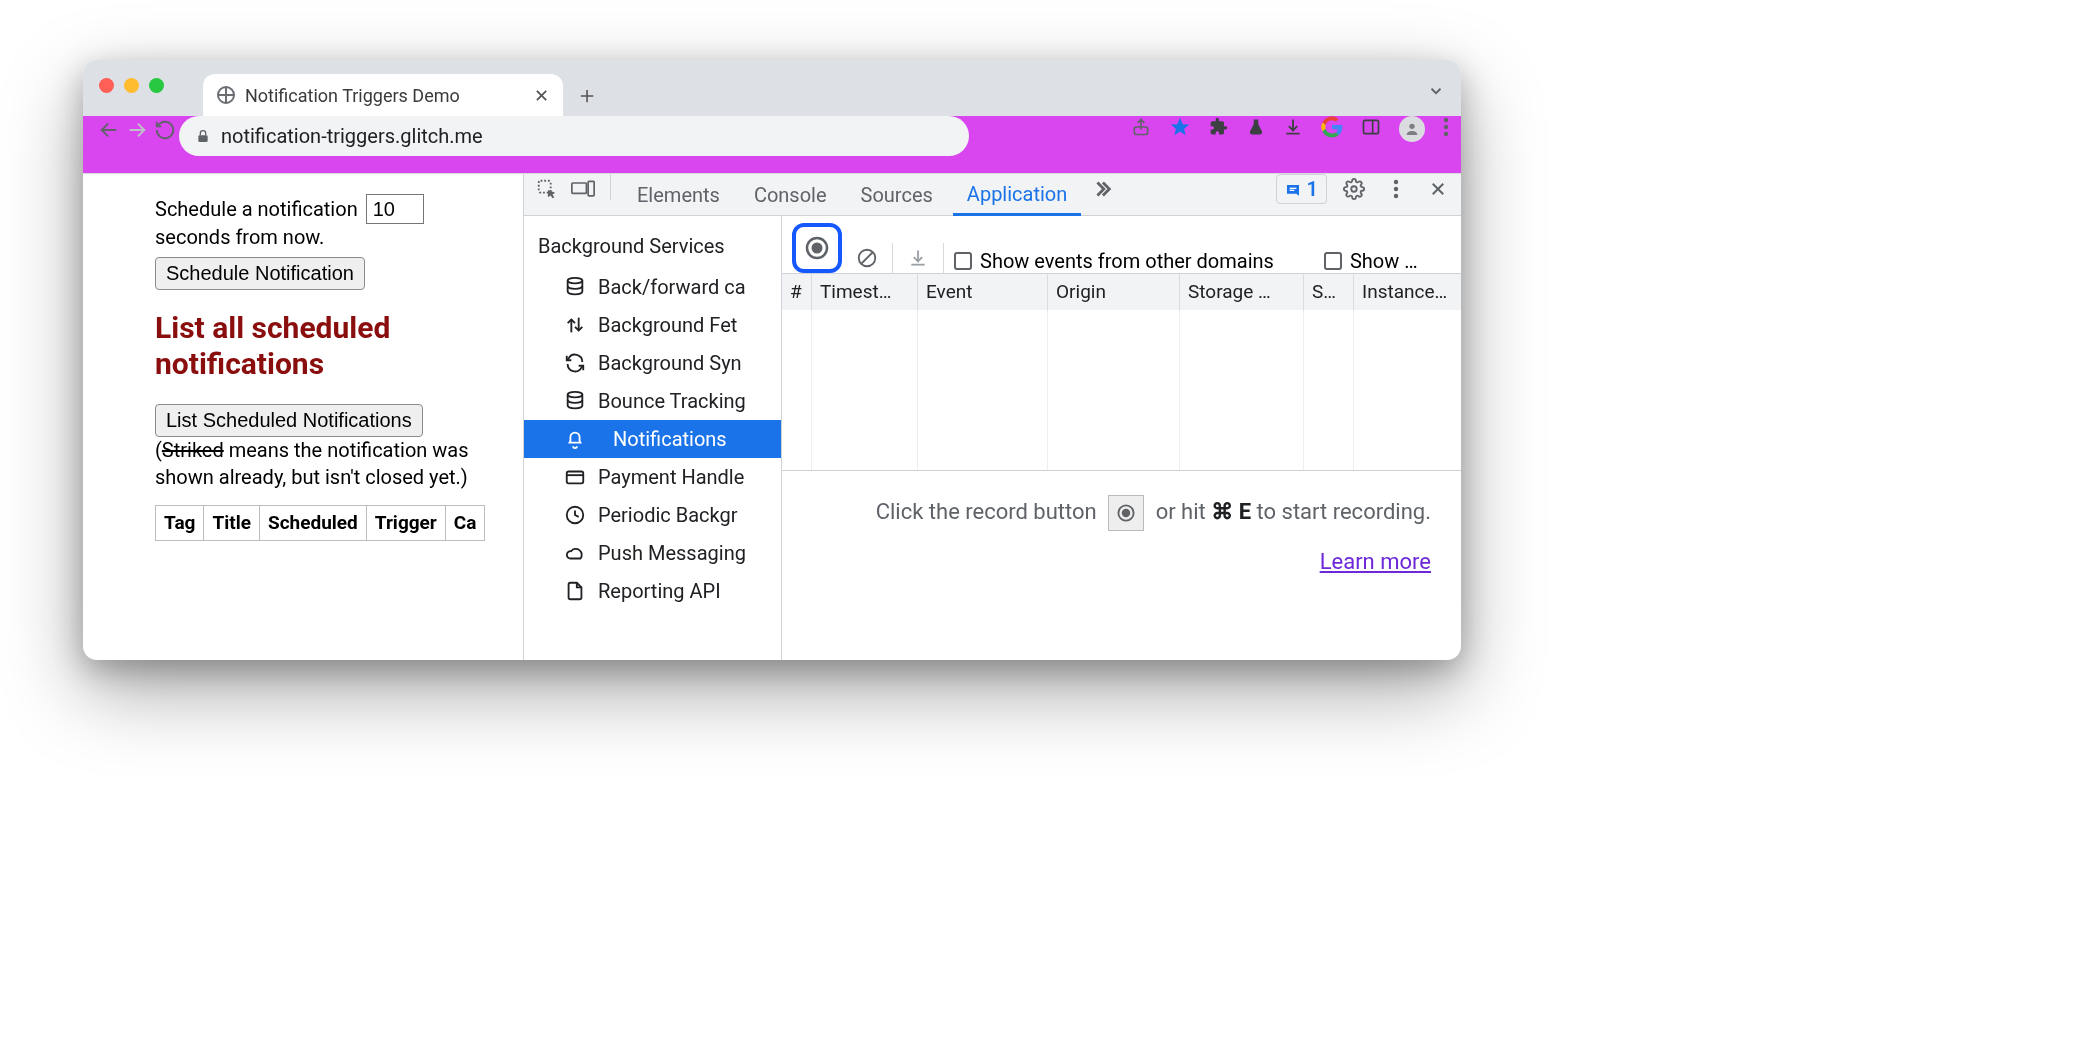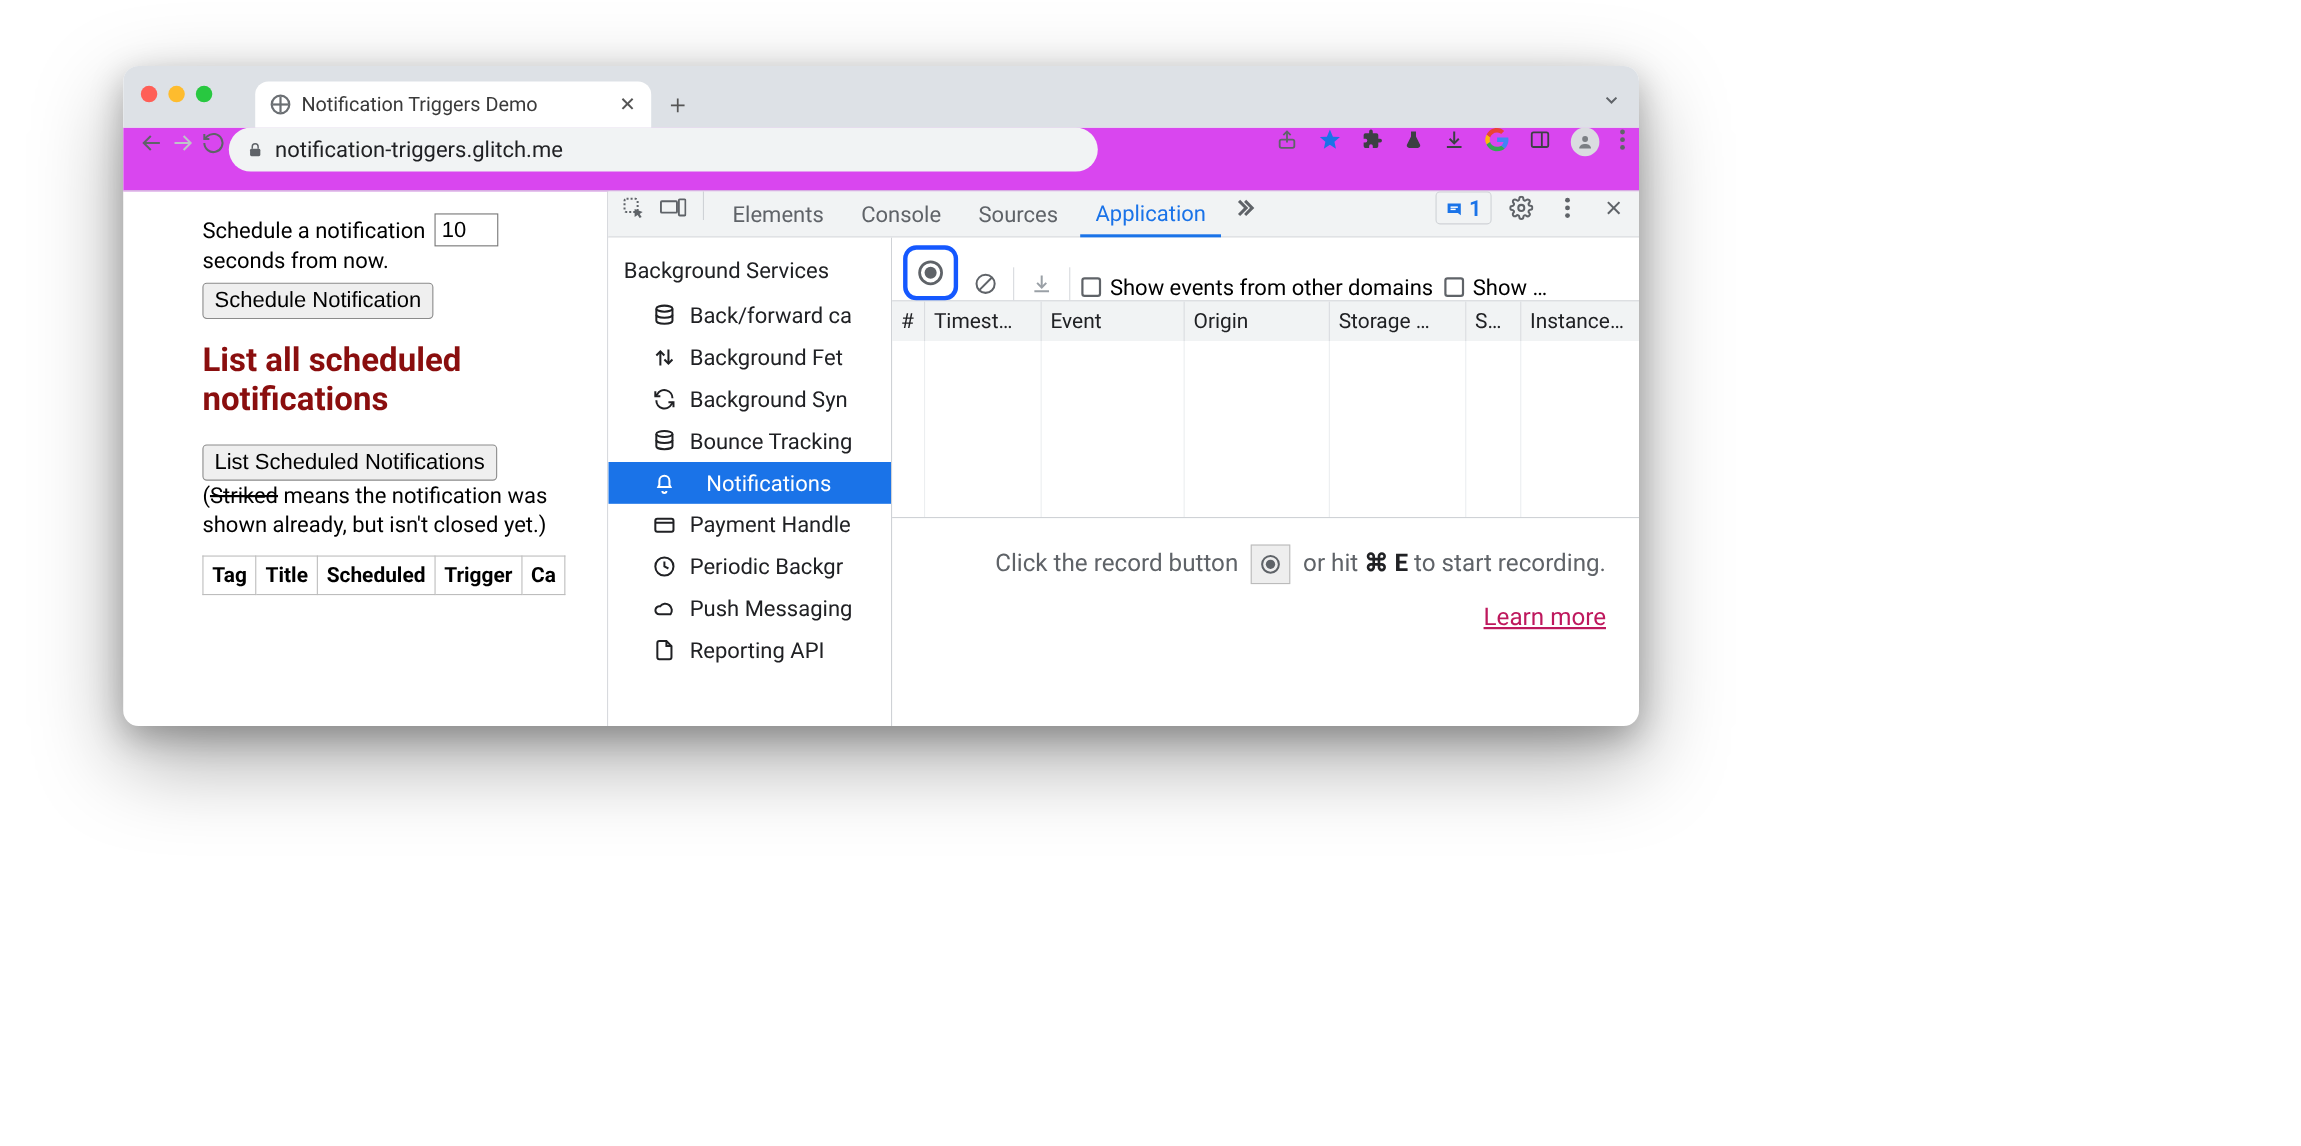--- a/index.html
+++ b/index.html
@@ -1,19 +1,19 @@
 <!DOCTYPE html>
 <html><head>
 <meta charset="utf-8">
 <style>
 * { box-sizing: border-box; margin: 0; padding: 0; }
 body { font-family: -apple-system, BlinkMacSystemFont, "Segoe UI", Roboto, Helvetica, Arial, sans-serif; background: transparent; display:flex; align-items:center; justify-content:center; }
 #stage { position: relative; width: 2092px; height: 1042px; }
 #window {
-  position: absolute; left: 112px; top: 60px; width: 1378px; height: 600px;
+  position: absolute; left: 83px; top: 60px; width: 1378px; height: 600px;
   background: #fff; border-radius: 14px; overflow: hidden;
   box-shadow: 0 30px 80px rgba(0,0,0,.35), 0 10px 30px rgba(0,0,0,.25);
 }
 #tabstrip { height: 56px; background: #dde1e6; display:flex; align-items:flex-end; position:relative; }
 .traffic { position:absolute; left:16px; top:18px; display:flex; gap:10px; }
 .traffic span { width:15px; height:15px; border-radius:50%; display:block; }
 .tl-red { background:#ff5f57; } .tl-yel { background:#febc2e; } .tl-grn { background:#28c840; }
 .tab {
   margin-left: 120px; height: 42px; background:#fff; border-radius: 12px 12px 0 0;
   display:flex; align-items:center; padding:0 14px; gap:10px; font-size:18px; color:#3a3a3a;
@@ -72,21 +72,21 @@
 #gridhead { display:grid; grid-template-columns: 30px 106px 130px 132px 124px 50px 148px; height:36px; background:#f1f3f4; font-size:19px; color:#202124; }
 #gridhead > div { border-right:1px solid #dadce0; padding:6px 8px; overflow:hidden; white-space:nowrap; text-overflow:ellipsis; }
 #gridempty { height:160px; display:grid; grid-template-columns: 30px 106px 130px 132px 124px 50px 148px; }
 #gridempty > div { border-right:1px solid #eceef0; }
 #hint { flex:0 0 auto; padding:24px 30px; text-align:right; color:#5f6368; font-size:22px; }
 .rec-mini {
   display:inline-flex; width:36px; height:36px; border:1px solid #bbb; background:#eee;
   align-items:center; justify-content:center; vertical-align:middle; margin:0 6px;
 }
 .kbd { font-weight:700; color:#202124; }
-.learn { color:#be185d; text-decoration:underline; display:block; margin-top:18px; font-size:22px; }
+.learn { color:#6d28d9; text-decoration:underline; display:block; margin-top:18px; font-size:22px; }
 .globe {
   width:18px; height:18px; border:2px solid #6b6f73; border-radius:50%; position:relative;
 }
 .globe::before,.globe::after{content:'';position:absolute;background:#6b6f73;}
 .globe::before{left:0;right:0;top:50%;height:2px;transform:translateY(-1px);}
 .globe::after{top:0;bottom:0;left:50%;width:2px;transform:translateX(-1px);}
 </style>
 </head>
 <body>
 
@@ -381,21 +381,21 @@
                     <path d="M12 3v12"></path>
                     <polyline points="7 11 12 16 17 11"></polyline>
                     <line x1="4" y1="20" x2="20" y2="20"></line>
                   </svg>
               </span>
               <span class="tb-sep"></span>
               <label style="display:flex;align-items:center;gap:8px;">
                 <span class="cbx"></span>
                 <span>Show events from other domains</span>
               </label>
-              <label style="display:flex;align-items:center;gap:8px;">
+              <label style="display:flex;align-items:center;gap:8px;margin-left:40px;">
                 <span class="cbx"></span>
                 <span>Show …</span>
               </label>
             </div>
 
             <div id="grid">
               <div id="gridhead">
                 <div>#</div>
                 <div>Timest…</div>
                 <div>Event</div>

